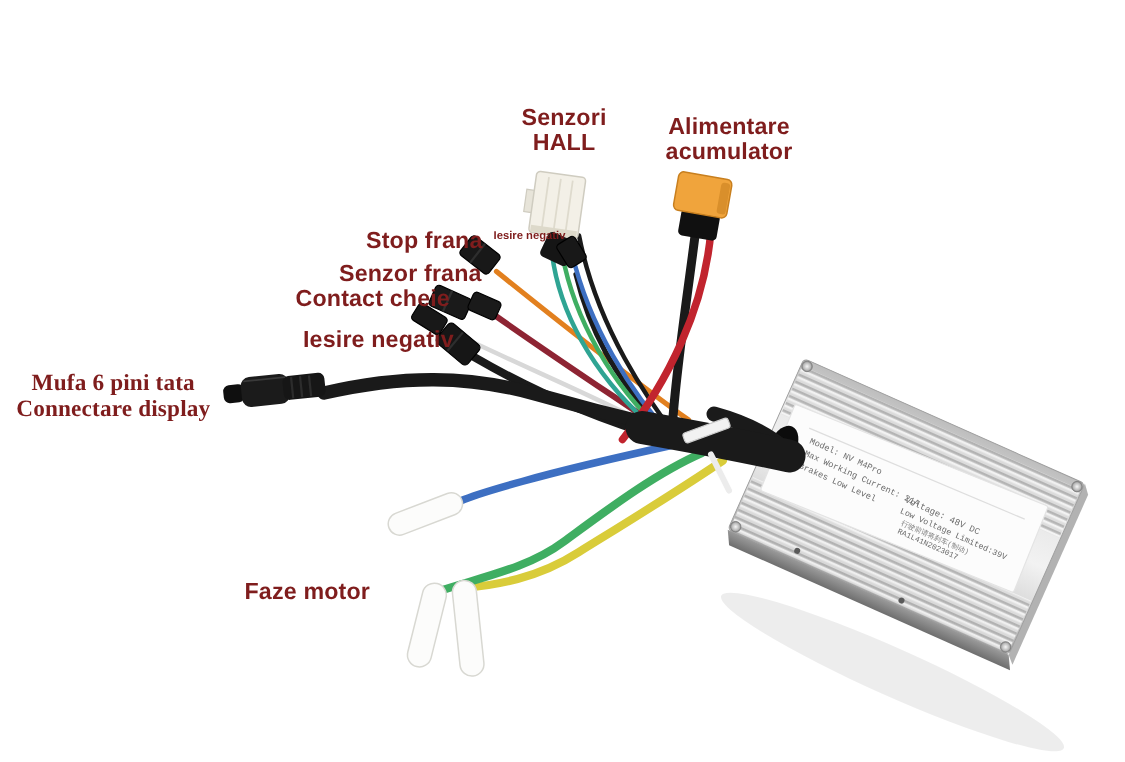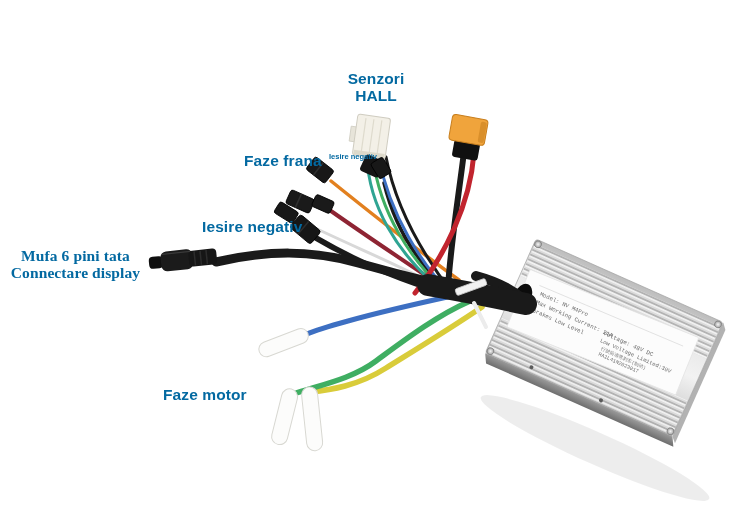--- a/index.html
+++ b/index.html
@@ -1,19 +1,19 @@
 <!DOCTYPE html>
 <html><head>
 <meta charset="utf-8">
 <style>
   html,body{margin:0;padding:0;background:#ffffff;}
   .stage{position:relative;width:750px;height:508px;background:#ffffff;overflow:hidden;
          font-family:"Liberation Sans",sans-serif;}
   .stage svg{position:absolute;left:0;top:0;}
-  .red-label{position:absolute;color:#0369a1;font-weight:bold;font-size:15.5px;line-height:17px;
+  .red-label{position:absolute;color:#7f1d1d;font-weight:bold;font-size:15.5px;line-height:17px;
              white-space:pre-line;letter-spacing:.1px;}
   .red-label.center{text-align:center;}
   .red-label.small{font-size:7.5px;line-height:8px;letter-spacing:0;}
 </style>
 </head>
 <body>
 
 <div class="stage">
 
 <svg width="750" height="508" viewBox="0 0 750 508">
@@ -150,20 +150,24 @@
   <g transform="translate(291,391) rotate(104)">
     <rect x="-2" y="-8" width="57" height="16" rx="8" fill="#fcfcfb" stroke="#d8d8d2" stroke-width="1"></rect>
   </g>
   <g transform="translate(309,389) rotate(84)">
     <rect x="-2" y="-8" width="64" height="16" rx="8" fill="#fcfcfb" stroke="#d8d8d2" stroke-width="1"></rect>
   </g>
 </svg>
 
 <div class="red-label center" style="left:326px;top:70px;width:100px;">Senzori
 HALL</div>
+<div class="red-label center" style="left:428px;top:76px;width:116px;">Alimentare
+acumulator</div>
 <div class="red-label small" style="left:329px;top:153px;">Iesire negativ</div>
-<div class="red-label" style="left:244px;top:152px;">Faze frana</div>
+<div class="red-label" style="left:244px;top:152px;">Stop frana</div>
+<div class="red-label" style="left:226px;top:174px;">Senzor frana</div>
+<div class="red-label" style="left:197px;top:191px;">Contact cheie</div>
 <div class="red-label" style="left:202px;top:218px;">Iesire negativ</div>
 <div class="red-label center" style="left:3px;top:247px;width:145px;font-family:Liberation Serif, serif;">Mufa 6 pini tata
 Connectare display</div>
 <div class="red-label" style="left:163px;top:386px;">Faze motor</div>
 
 </div>
 
 </body></html>

